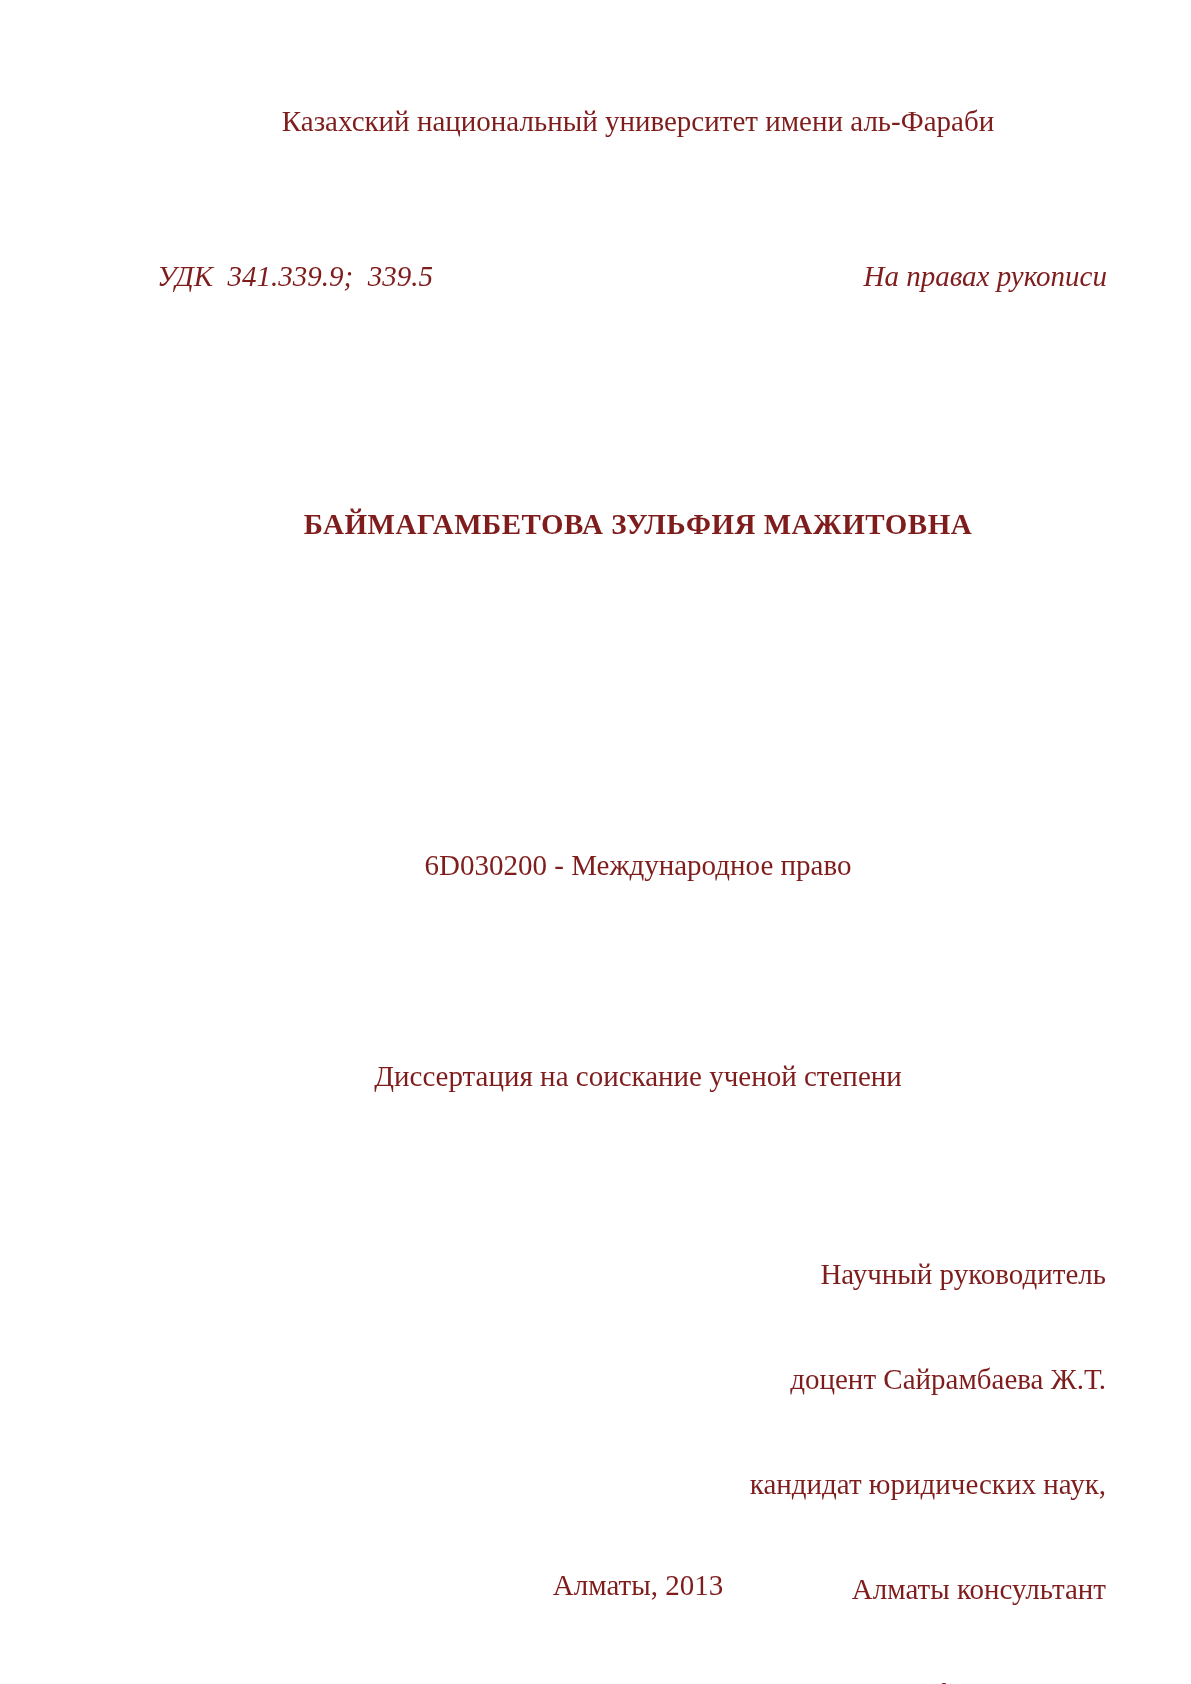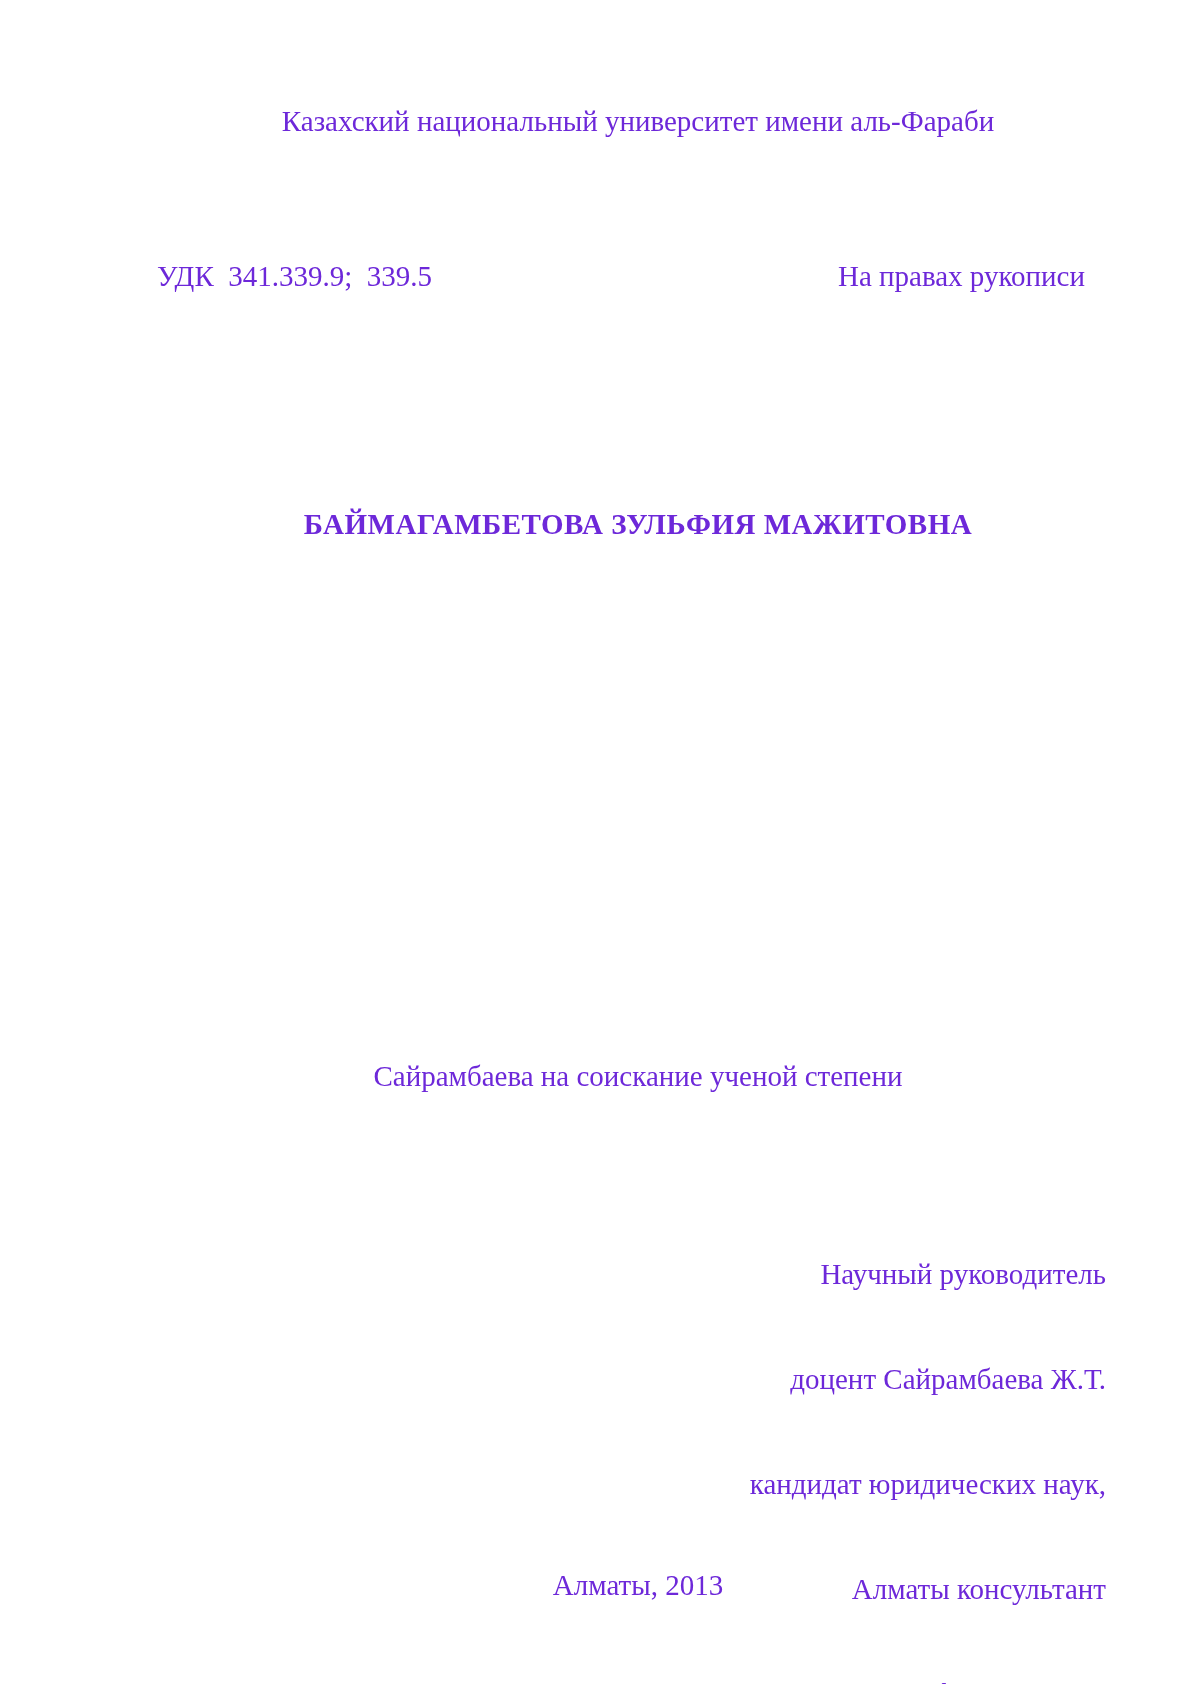--- a/index.html
+++ b/index.html
@@ -7,44 +7,45 @@
     padding: 0;
     background: #888;
   }
   .page {
     position: relative;
     width: 1191px;
     height: 1684px;
     margin: 0 auto;
     background: #ffffff;
     font-family: "Liberation Serif", "DejaVu Serif", serif;
-    color: #6d28d9;
+    color: #7f1d1d;
     overflow: hidden;
   }
   .line {
     position: absolute;
     font-size: 29px;
     line-height: 36px;
     white-space: pre-wrap;
   }
   .centered {
     left: 170px;
     right: 85px;
     text-align: center;
   }
   .header-university {
     top: 103px;
   }
   .udk-row {
     top: 258px;
     left: 157px;
-    right: 106px;
+    right: 84px;
     display: flex;
     justify-content: space-between;
     align-items: center;
+    font-style: italic;
   }
   .udk-code {
     white-space: pre;
   }
   .author-name {
     top: 506px;
     font-weight: bold;
     letter-spacing: 0.5px;
   }
   .diss-title {
@@ -76,23 +77,24 @@
   <div class="line centered header-university">Казахский национальный университет имени аль-Фараби</div>
 
   <div class="line udk-row">
     <span class="udk-code">УДК  341.339.9;  339.5</span>
     <span>На правах рукописи</span>
   </div>
 
   <div class="line centered author-name">БАЙМАГАМБЕТОВА ЗУЛЬФИЯ МАЖИТОВНА</div>
 
 
+  <div class="line centered specialty">6D030200 - Международное право</div>
 
   <div class="line centered degree">
-    <div>Сайрамбаева на соискание ученой степени</div>
+    <div>Диссертация на соискание ученой степени</div>
   </div>
 
   <div class="line supervisor-block">
     <div>Научный руководитель</div>
     <div>доцент Сайрамбаева Ж.Т.</div>
     <div>кандидат юридических наук,</div>
     <div>Алматы консультант</div>
     <div>доктор PhD, профессор На Ли</div>
   </div>
 

